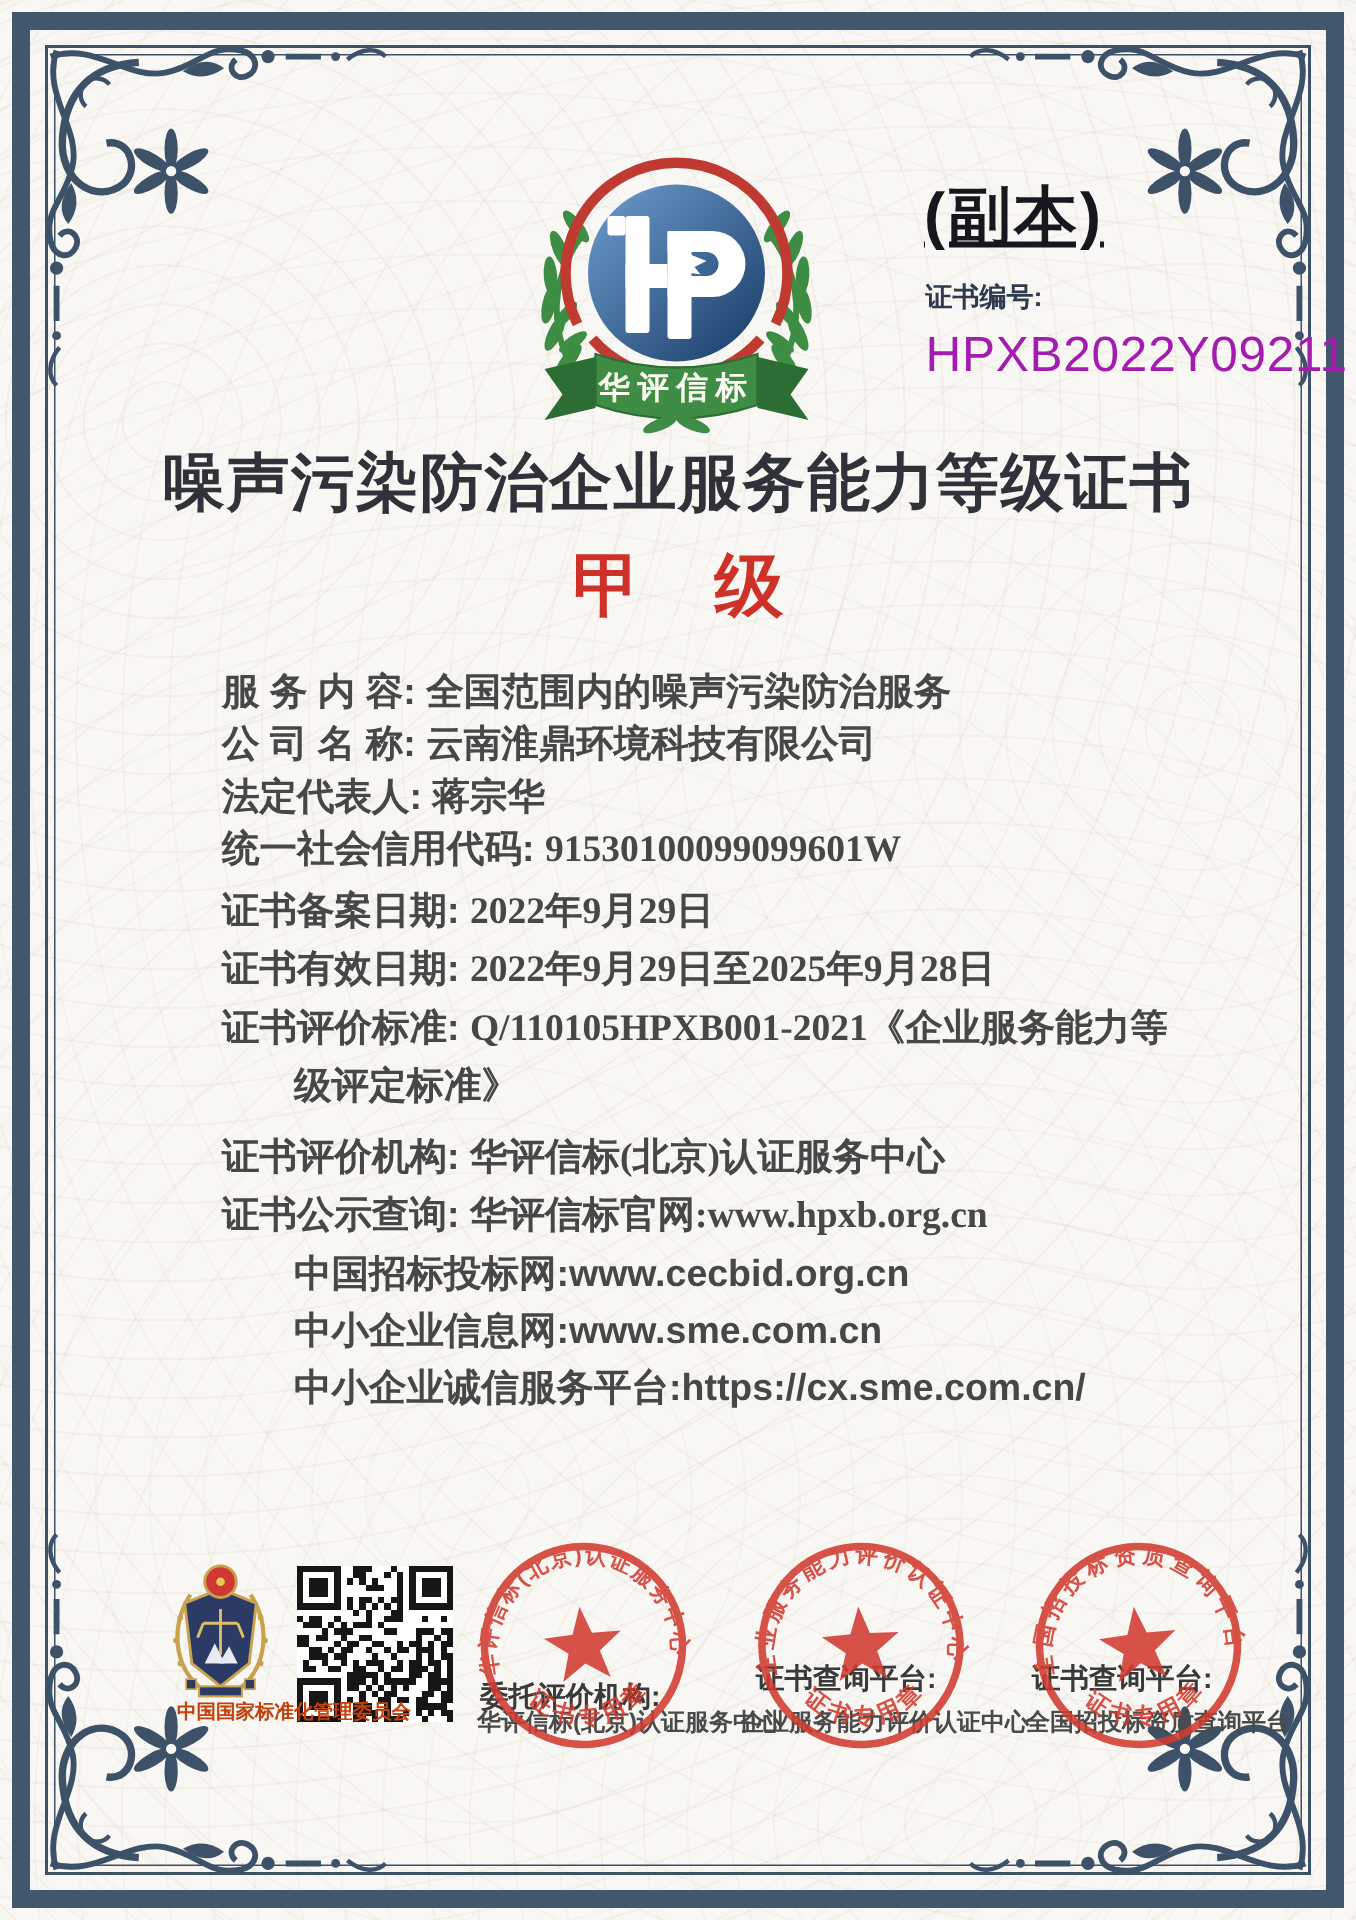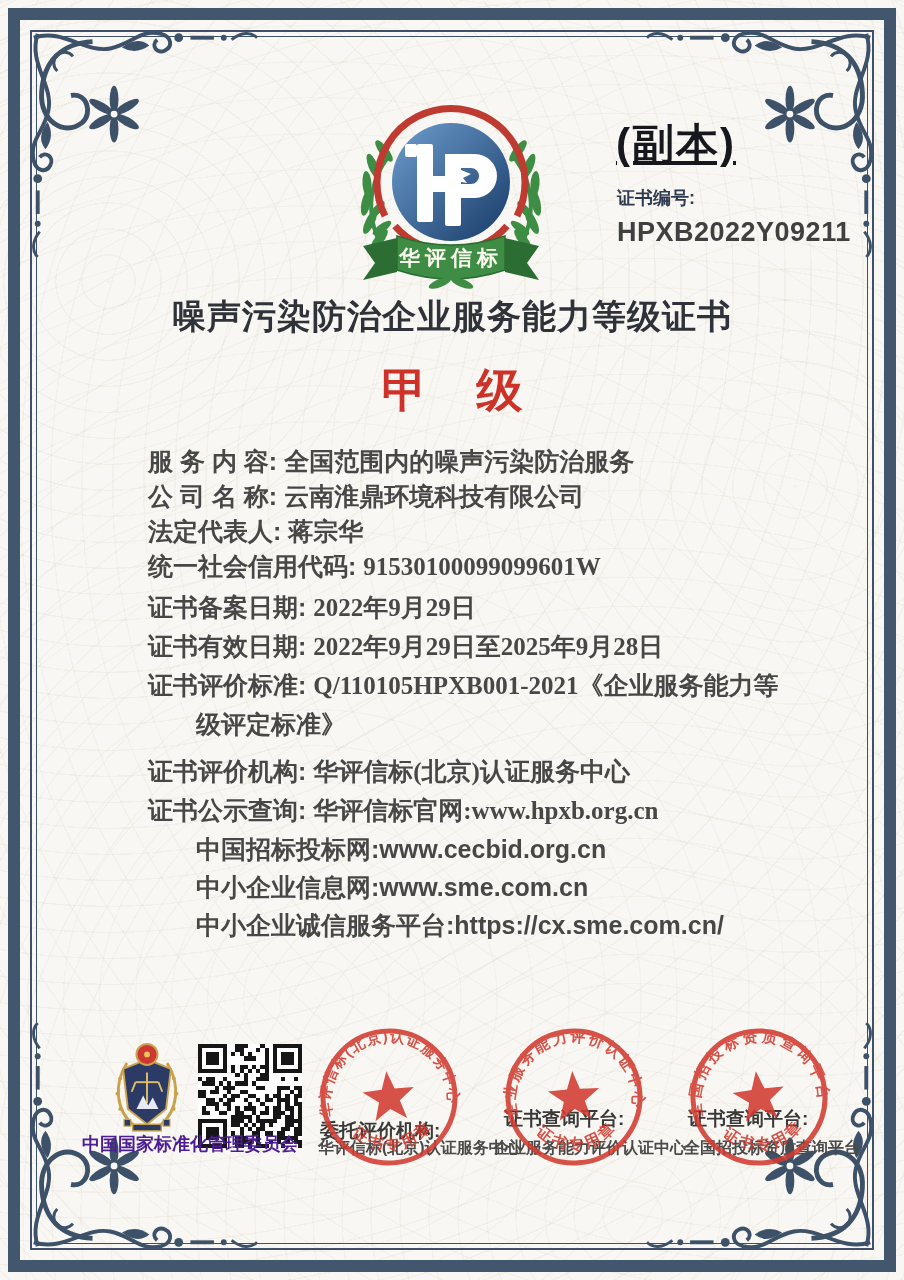--- a/index.html
+++ b/index.html
@@ -22,36 +22,36 @@
   .frame-inner2{position:absolute;inset:36px;border:1px solid #3d5168;}
   .corner{position:absolute;width:235px;height:235px;color:#3d5168;}
   .corner.tl{top:24px;left:24px;}
   .corner.tr{top:24px;right:24px;transform:scaleX(-1);}
   .corner.bl{bottom:24px;left:24px;transform:scaleY(-1);}
   .corner.br{bottom:24px;right:24px;transform:scale(-1,-1);}
 
   .logo{position:absolute;left:340px;top:86px;width:222px;height:205px;}
   .copy-label{position:absolute;left:616px;top:116px;font-size:42px;font-weight:bold;color:#16181d;letter-spacing:2px;text-decoration:underline;}
   .cert-no-label{position:absolute;left:617px;top:186px;font-size:18px;font-weight:bold;color:#2e3a4e;}
-  .cert-no{position:absolute;left:617px;top:217px;font-size:27px;font-weight:bold;color:#404040;letter-spacing:.5px;}
-
-  .title{position:absolute;left:0;right:0;top:294px;text-align:center;font-size:34px;font-weight:900;color:#2f3238;letter-spacing:1px;}
+  .cert-no{position:absolute;left:617px;top:217px;font-size:33px;font-weight:normal;color:#a21caf;letter-spacing:.5px;}
+
+  .title{position:absolute;left:0;right:0;top:294px;text-align:center;font-size:42px;font-weight:900;color:#2f3238;letter-spacing:1px;}
   .grade{position:absolute;left:0;right:0;top:360px;text-align:center;font-size:46px;font-weight:700;color:#ce3128;letter-spacing:18px;text-indent:18px;}
 
   .textblock{position:absolute;left:120px;font-size:25px;font-weight:bold;color:#474747;}
   .info-block{top:444px;line-height:35px;}
   .dates-block{top:588px;line-height:38px;}
   .orgs-block{top:752px;line-height:38px;}
   .wrap-line,.query-line{margin-left:76px;}
   .lbl{color:#474747;margin-left:28px;}
   .val{color:#474747;font-family:Liberation Serif, serif;}
 
   .emblem{position:absolute;left:104px;top:1036px;width:86px;height:100px;}
   .qr{position:absolute;left:198px;top:1044px;width:104px;height:104px;}
-  .authority-caption{position:absolute;left:82px;top:1132px;width:228px;font-size:18px;font-weight:bold;color:#4c1d95;}
+  .authority-caption{position:absolute;left:82px;top:1132px;width:228px;text-align:center;font-size:13px;font-weight:bold;color:#c2410c;}
 
   .seal{position:absolute;width:150px;height:150px;opacity:.88;z-index:3;pointer-events:none;}
   .seal-1{left:314px;top:1022px;transform:rotate(-6deg);}
   .seal-2{left:499px;top:1022px;transform:rotate(-4deg);}
   .seal-3{left:684px;top:1022px;transform:rotate(-7deg);}
   .seal-caption-label{position:absolute;z-index:2;font-size:19px;font-weight:bold;color:#3a3a3a;}
   .seal-caption-value{position:absolute;z-index:2;font-size:16px;font-weight:bold;color:#4a4a4a;}
   .sc1l{left:320px;top:1106px;margin-top:12px;} .sc1v{left:318px;top:1138px;}
   .sc2l{left:504px;top:1106px;} .sc2v{left:494px;top:1138px;}
   .sc3l{left:688px;top:1106px;} .sc3v{left:684px;top:1138px;}

